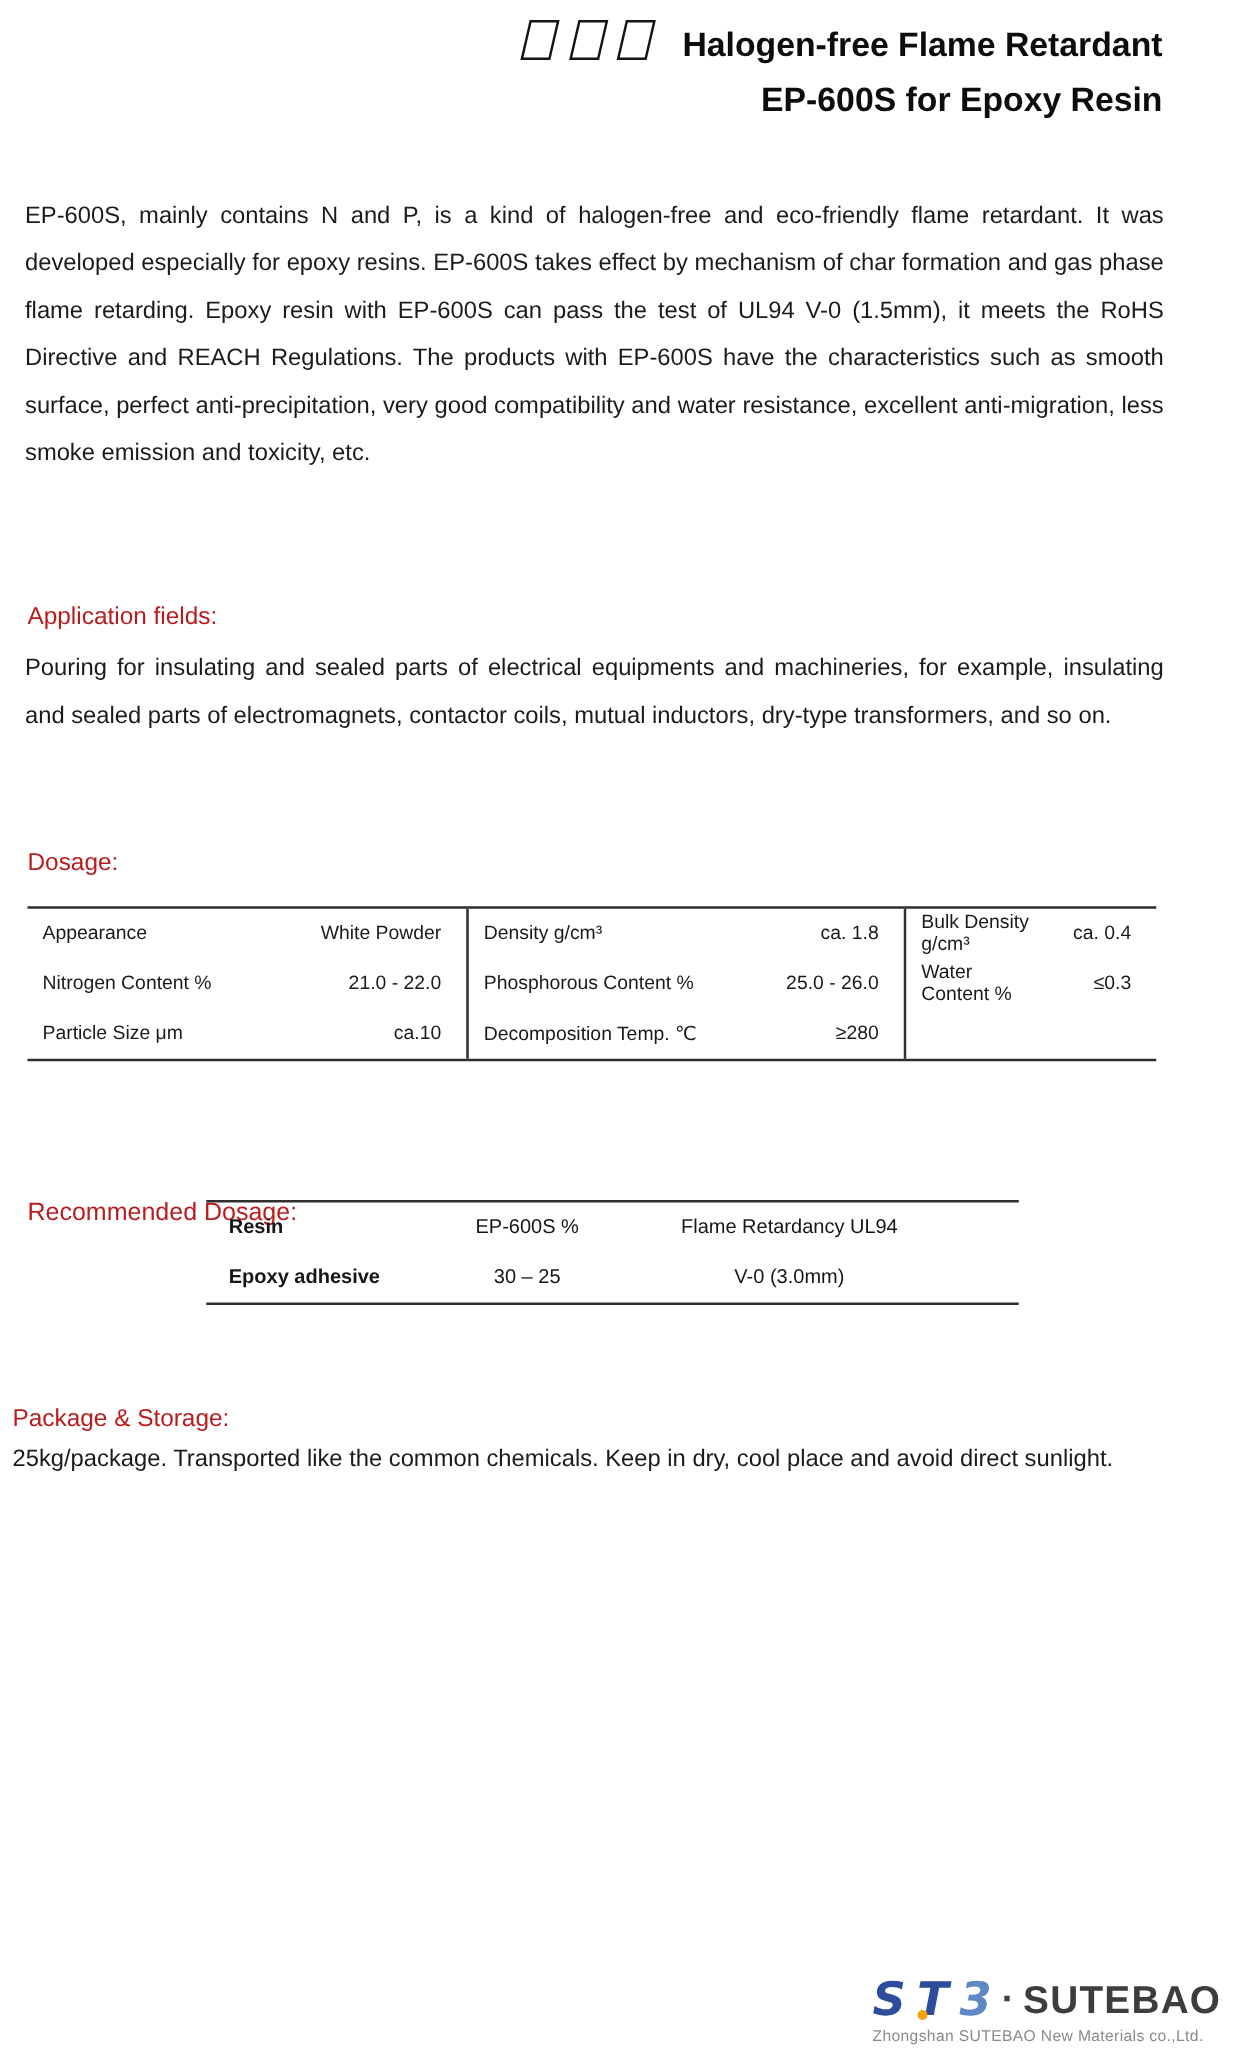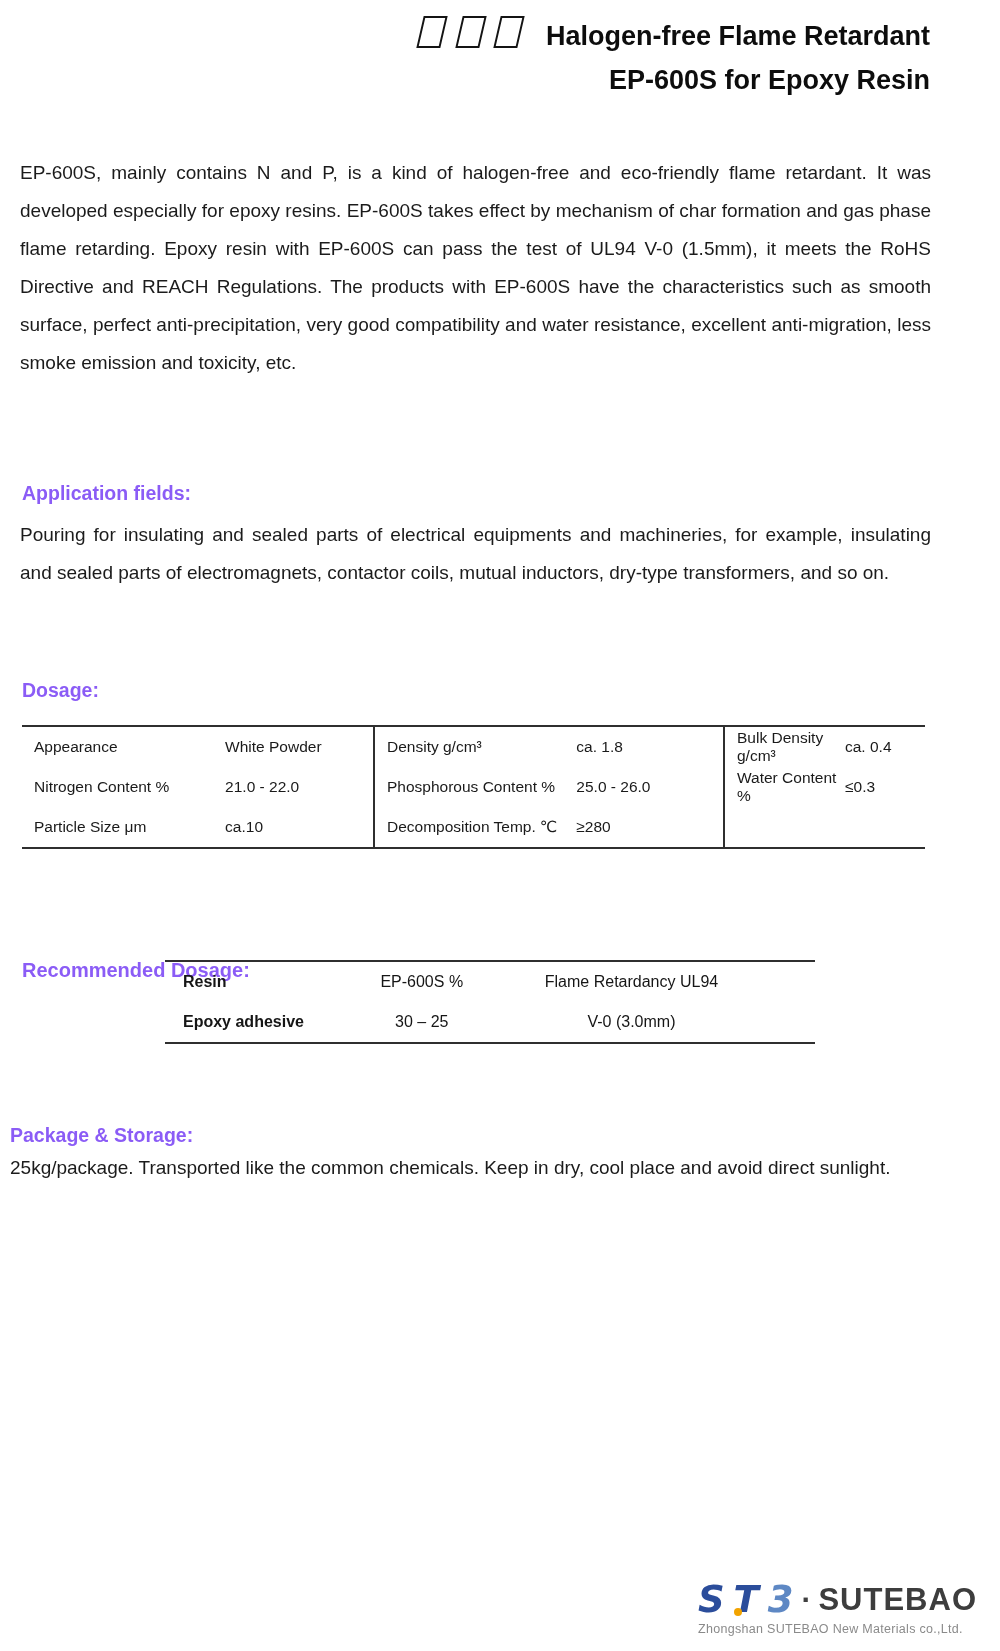--- a/index.html
+++ b/index.html
@@ -11,38 +11,38 @@
   .title-block { position:absolute; top:14px; right:70px; text-align:right;
     font-size:27px; font-weight:bold; line-height:44px; color:#0d0d0d; }
   .title-line { white-space:nowrap; }
   .tofu-group { display:inline-block; margin-right:10px; }
   .tofu { display:inline-block; width:20px; height:28px; border:2px solid #141414;
     transform:skewX(-13deg); margin-right:7px; vertical-align:-3px; }
   
   .para { position:absolute; margin:0; text-align:justify; font-size:19px;
     line-height:38px; color:#1b1b1b; }
   .intro { top:154px; left:20px; width:911px; }
-  .heading { position:absolute; margin:0; font-size:19.5px; font-weight:bold;
-    line-height:26px; color:#8b5cf6; }
+  .heading { position:absolute; margin:0; font-size:19.5px; font-weight:normal;
+    line-height:26px; color:#b91c1c; }
   .app-heading { top:480px; left:22px; }
   .app-body { top:516px; left:20px; width:911px; }
   .index-heading { top:677px; left:22px; }
   .dosage-heading { top:917px; left:22px; font-size:20px;margin-top:40px; }
   .package-heading { top:1122px; left:10px; }
   .package-body { top:1149px; left:10px; width:921px; }
   
   .index-table { position:absolute; top:725px; left:22px; width:903px; display:flex;
     border-top:2px solid #2f2f2f; border-bottom:2px solid #2f2f2f; font-size:15.5px; color:#1a1a1a; }
   .ix-group { box-sizing:border-box; }
   .ix-g1 { width:351px; }
   .ix-g2 { width:350px; border-left:2px solid #2f2f2f; }
   .ix-g3 { flex:1; border-left:2px solid #2f2f2f; }
   .ix-row { display:flex; align-items:center; height:40px; }
   .ix-label { flex:1; padding-left:12px; }
-  .ix-value { width:41%; text-align:left; padding-right:4px; }
+  .ix-value { width:41%; text-align:right; padding-right:20px; }
   .ix-g3 .ix-value { width:38%; }
   
   .dosage-table { position:absolute; top:960px; left:165px; width:650px;
     border-top:2px solid #2f2f2f; border-bottom:2px solid #2f2f2f; font-size:16px; color:#161616; }
   .dt-row { display:flex; align-items:center; height:40px; }
   .dt-c1 { width:27%; padding-left:18px; font-weight:bold; box-sizing:border-box; }
   .dt-c2 { width:25%; text-align:center; }
   .dt-c3 { flex:1; text-align:center; padding-right:55px; }
   .dt-header .dt-c2, .dt-header .dt-c3 { font-weight:normal; }
   

